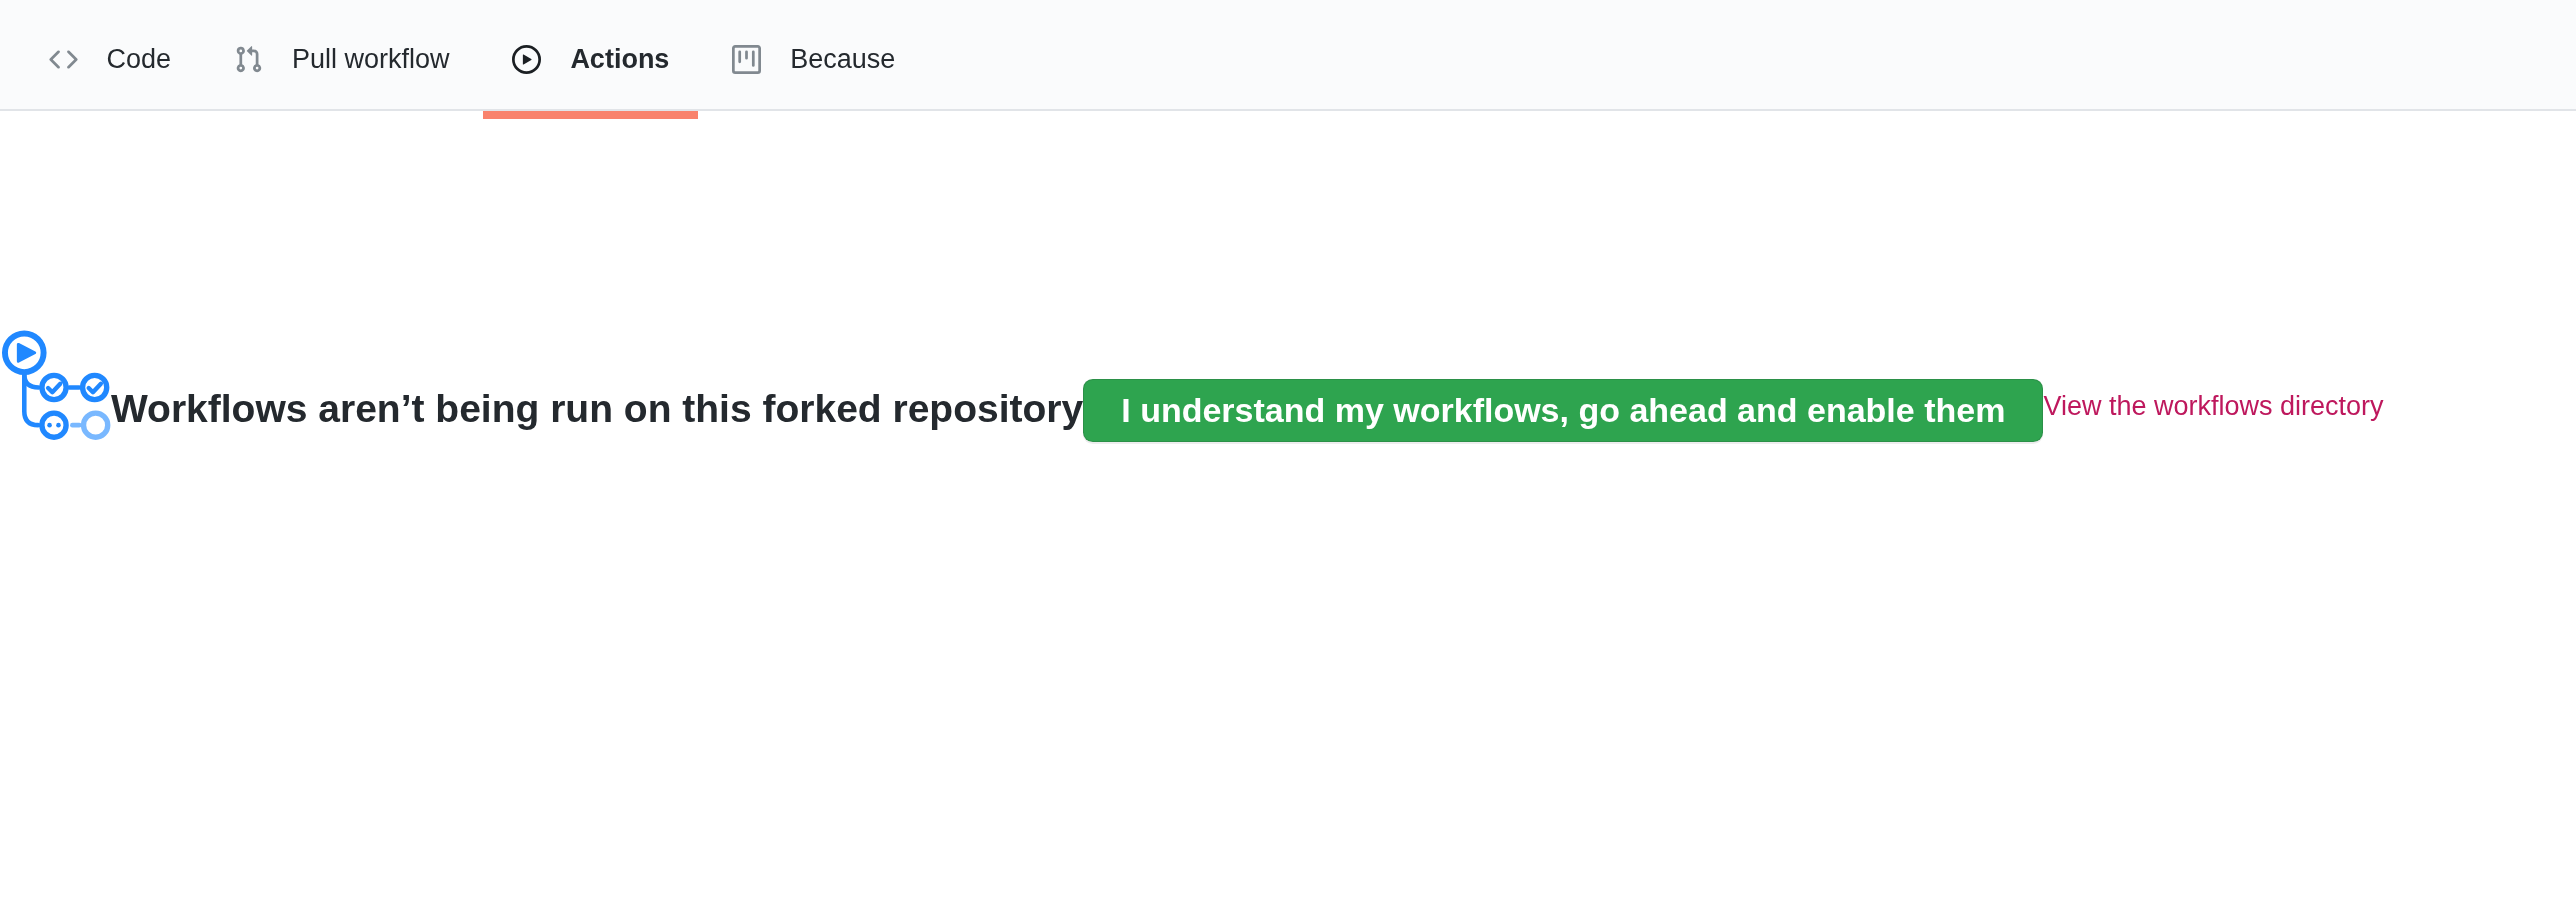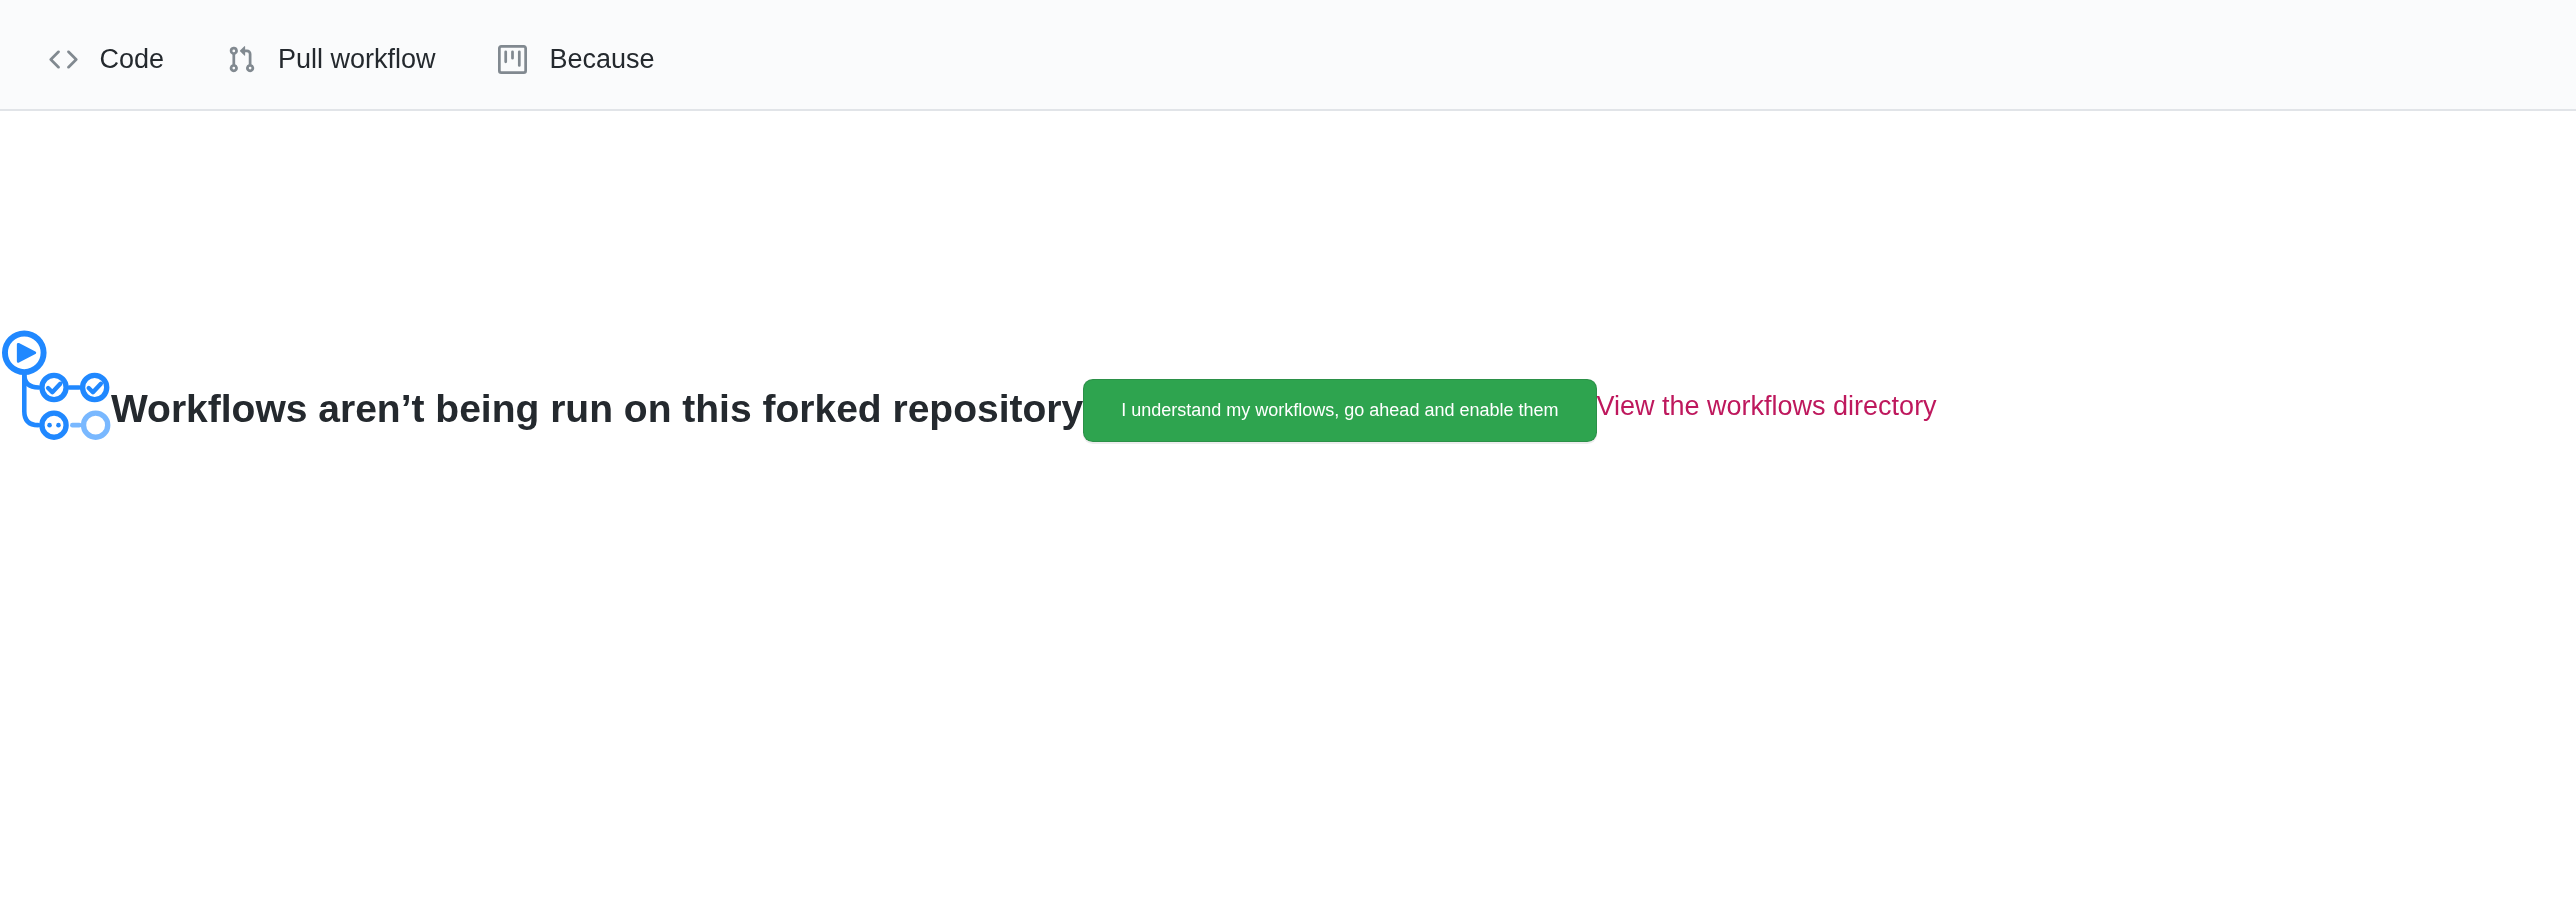--- a/index.html
+++ b/index.html
@@ -19,21 +19,21 @@
     border-bottom: 2px solid #e1e4e8;
     display: flex;
     align-items: stretch;
     padding-left: 19.5px;
     padding-top: 9.8px;
   }
   .tab {
     position: relative;
     display: flex;
     align-items: center;
-    gap: 22px;
+    gap: 29px;
     padding: 0 29px;
     margin-right: 4.9px;
     font-size: 27px;
     line-height: 1;
     color: #24292e;
     cursor: pointer;
     white-space: nowrap;
     text-decoration: none;
   }
   .tab svg { width: 29px; height: 29px; flex: none; fill: #818990; }
@@ -75,22 +75,22 @@
     display: inline-flex;
     align-items: center;
     height: 63px;
     padding: 8px 37px;
     background: #2ea44f;
     border: 1px solid rgba(27,31,35,0.15);
     border-radius: 9.8px;
     box-shadow: 0 2px 0 rgba(27,31,35,0.08);
     color: #ffffff;
     font-family: inherit;
-    font-size: 18px;
-    font-weight: 400;
+    font-size: 34px;
+    font-weight: 700;
     cursor: pointer;
   }
   .bs-link {
     margin-top: 43px;
     display: inline-block;
     color: #be185d;
     font-size: 27px;
     text-decoration: none;
     cursor: pointer;
   }
@@ -107,20 +107,26 @@
     <span>Code</span>
   </a>
 
   <a class="tab">
     <svg viewBox="0 0 16 16" aria-hidden="true">
       <path d="M1.5 3.25a2.25 2.25 0 1 1 3 2.122v5.256a2.251 2.251 0 1 1-1.5 0V5.372A2.25 2.25 0 0 1 1.5 3.25Zm5.677-.177L9.573.677A.25.25 0 0 1 10 .854V2.5h1A2.5 2.5 0 0 1 13.5 5v5.628a2.251 2.251 0 1 1-1.5 0V5a1 1 0 0 0-1-1h-1v1.646a.25.25 0 0 1-.427.177L7.177 3.427a.25.25 0 0 1 0-.354ZM3.75 2.5a.75.75 0 1 0 0 1.5.75.75 0 0 0 0-1.5Zm0 9.5a.75.75 0 1 0 0 1.5.75.75 0 0 0 0-1.5Zm8.25.75a.75.75 0 1 0 1.5 0 .75.75 0 0 0-1.5 0Z"></path>
     </svg>
     <span>Pull workflow</span>
   </a>
 
+  <a class="tab active">
+    <svg viewBox="0 0 16 16" aria-hidden="true">
+      <path d="M8 0a8 8 0 1 1 0 16A8 8 0 0 1 8 0ZM1.5 8a6.5 6.5 0 1 0 13 0 6.5 6.5 0 0 0-13 0Zm4.879-2.773 4.264 2.559a.25.25 0 0 1 0 .428l-4.264 2.559A.25.25 0 0 1 6 10.559V5.442a.25.25 0 0 1 .379-.215Z"></path>
+    </svg>
+    <span>Actions</span>
+  </a>
 
   <a class="tab">
     <svg viewBox="0 0 16 16" aria-hidden="true">
       <path d="M1.75 0h12.5C15.216 0 16 .784 16 1.75v12.5A1.75 1.75 0 0 1 14.25 16H1.75A1.75 1.75 0 0 1 0 14.25V1.75C0 .784.784 0 1.75 0ZM1.5 1.75v12.5c0 .138.112.25.25.25h12.5a.25.25 0 0 0 .25-.25V1.75a.25.25 0 0 0-.25-.25H1.75a.25.25 0 0 0-.25.25ZM11.75 3a.75.75 0 0 1 .75.75v7.5a.75.75 0 0 1-1.5 0v-7.5a.75.75 0 0 1 .75-.75Zm-8.25.75a.75.75 0 0 1 1.5 0v5.5a.75.75 0 0 1-1.5 0ZM8 3a.75.75 0 0 1 .75.75v3.5a.75.75 0 0 1-1.5 0v-3.5A.75.75 0 0 1 8 3Z"></path>
     </svg>
     <span>Because</span>
   </a>
 
 </nav>
 

